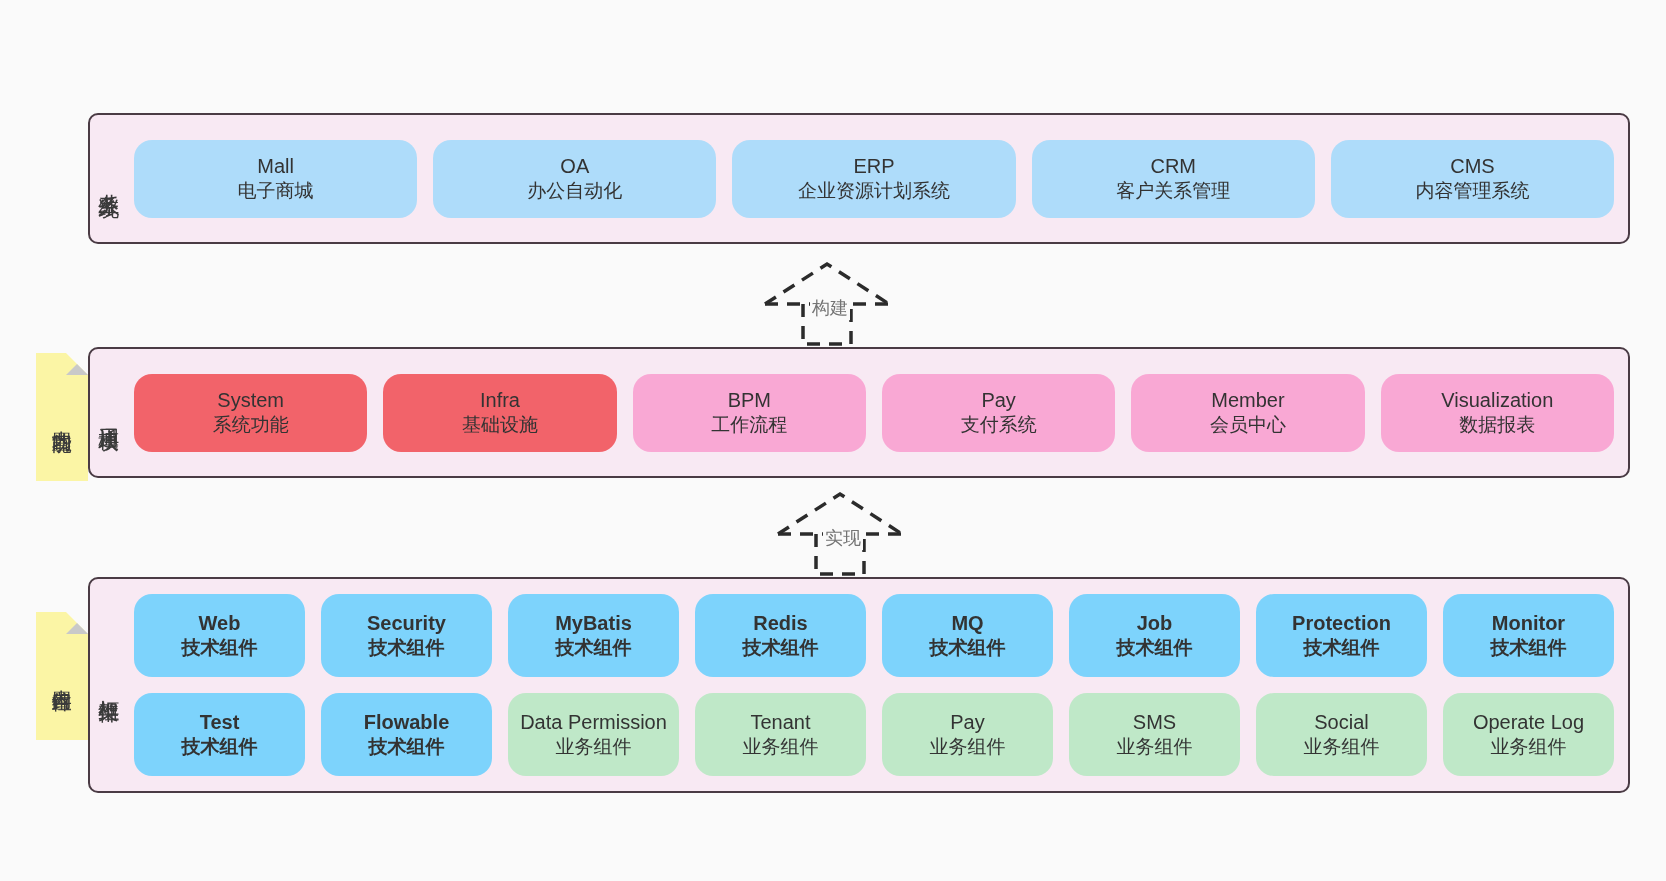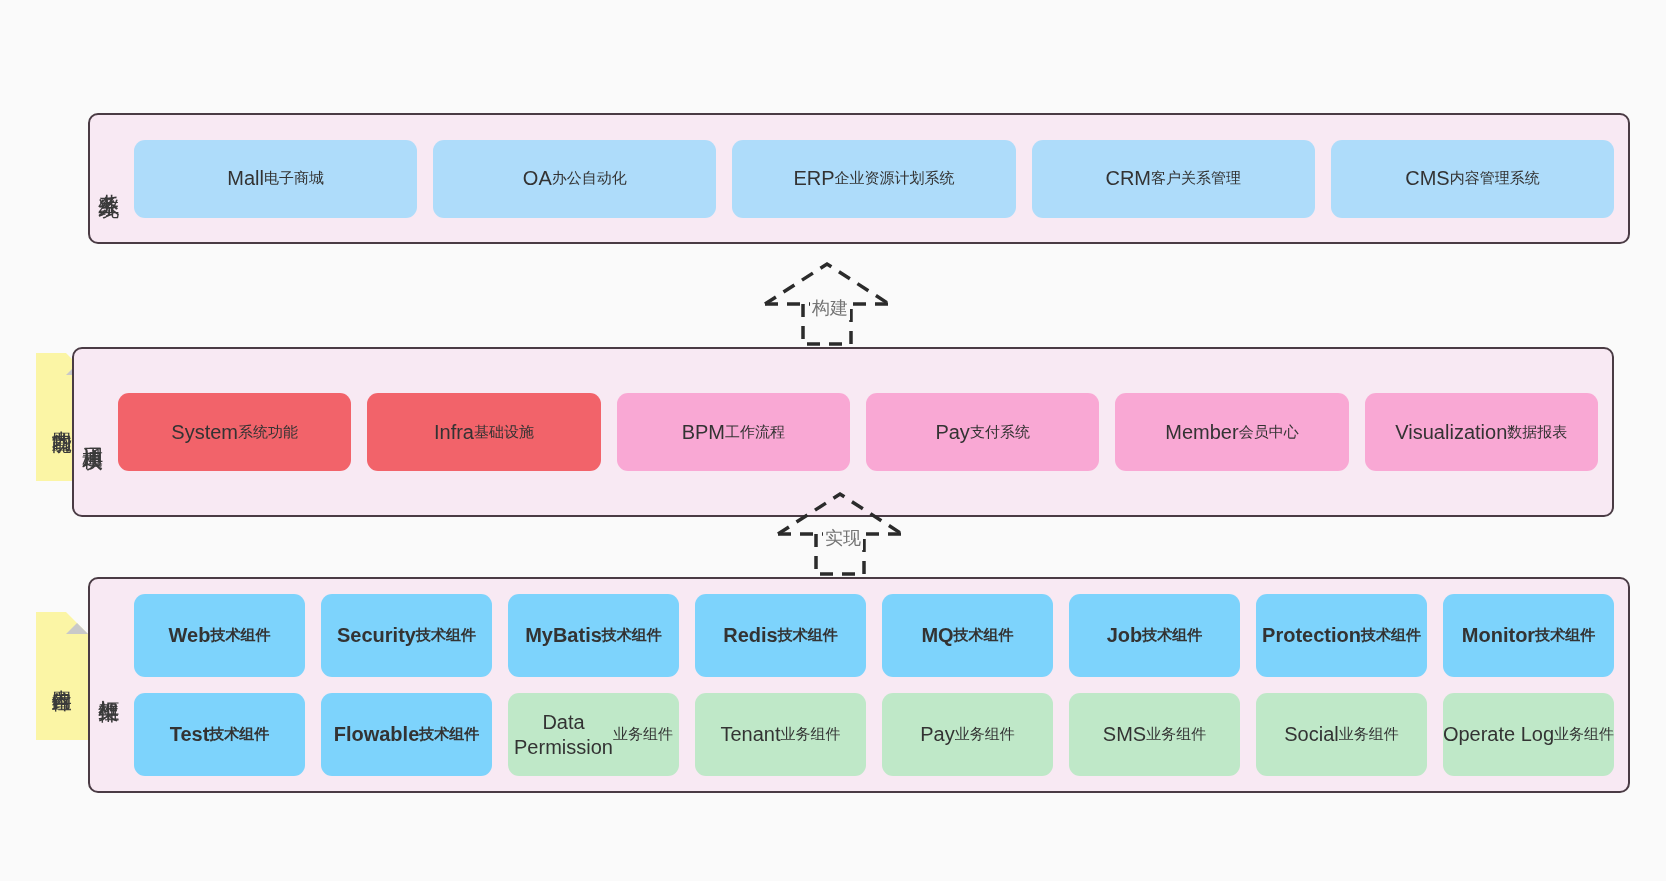--- a/index.html
+++ b/index.html
@@ -63,52 +63,52 @@
   .row {
     display: flex;
     gap: 16px;
     align-items: stretch;
   }
 
   
   .node {
     flex: 1 1 0;
     min-width: 0;
-    border-radius: 11px;
-    display: flex;
-    flex-direction: row;
+    border-radius: 18px;
+    display: flex;
+    flex-direction: column;
     align-items: center;
     justify-content: center;
     text-align: center;
     padding: 4px 6px;
     box-sizing: border-box;
     color: #333333;
     line-height: 1.24;
   }
   .node .n-title {
     font-size: 20px;
     white-space: nowrap;
   }
   .node .n-title.wrap {
     white-space: normal;
   }
   .node .n-sub {
-    font-size: 15px;
+    font-size: 19px;
     white-space: nowrap;
   }
 
   .c-blue        { background: #aedcfa; }
   .c-red         { background: #f2636a; }
   .c-pink        { background: #f9a8d4; }
   .c-green       { background: #7dd3fc; font-weight: bold; }
   .c-lightgreen  { background: #bfe8c8; }
 
   
   #band-business { left: 88px;  top: 113px; width: 1542px; height: 131px; }
-  #band-modules  { left: 72px;  top: 347px; width: 1542px; height: 170px; }
+  #band-modules  { left: 88px;  top: 347px; width: 1542px; height: 131px; }
   #band-framework{ left: 88px;  top: 577px; width: 1542px; height: 216px; }
 
   #band-business  .node,
   #band-modules   .node { height: 78px; }
   #band-framework .node { height: 83px; }
 
   
   .note {
     position: absolute;
     background: #fbf5a5;

